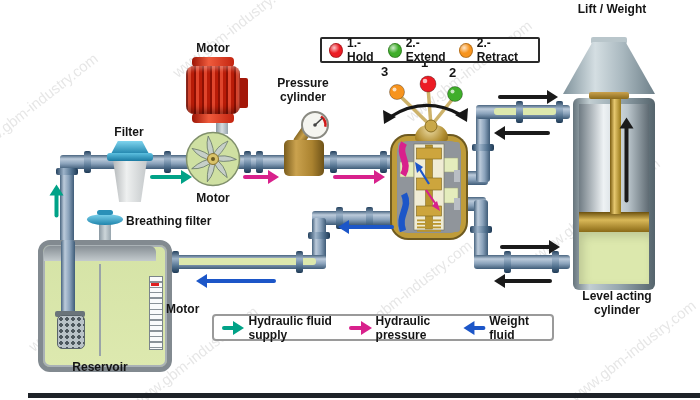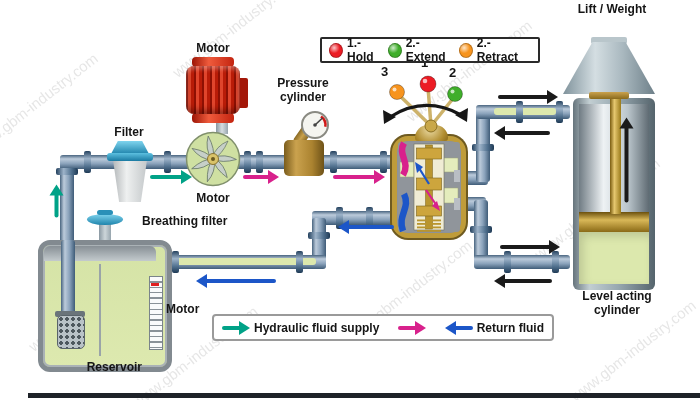--- a/index.html
+++ b/index.html
@@ -323,34 +323,35 @@
           <i class="sh"></i>
           <i class="hd"></i>
         </span>
         <span>Hydraulic fluid supply</span>
       </span>
     <span class="li">
         <span class="lar" style="--c:var(--pressure)">
           <i class="sh"></i>
           <i class="hd"></i>
         </span>
+        <span>Hydraulic pressure</span>
       </span>
     <span class="li">
         <span class="lar left" style="--c:var(--return)">
           <i class="sh"></i>
           <i class="hd"></i>
         </span>
-        <span>Return fluid</span>
+        <span>Weight fluid</span>
       </span>
   </div>
 
   <div class="lbl" style="left:186px;top:41px;width:54px;">Motor</div>
   <div class="lbl" style="left:184px;top:191px;width:58px;">Motor</div>
   <div class="lbl" style="left:103px;top:125px;width:52px;">Filter</div>
-  <div class="lbl nw" style="left:142px;top:214px;">Breathing filter</div>
+  <div class="lbl nw" style="left:126px;top:214px;">Breathing filter</div>
   <div class="lbl" style="left:271px;top:76px;width:64px;">Pressure cylinder</div>
   <div class="lbl" style="left:571px;top:289px;width:92px;">Level acting cylinder</div>
-  <div class="lbl" style="left:58px;top:360px;width:84px;text-align:right;">Reservoir</div>
+  <div class="lbl" style="left:58px;top:360px;width:84px;">Reservoir</div>
   <div class="lbl nw" style="left:166px;top:302px;">Motor</div>
   <div class="lbl" style="left:572px;top:2px;width:80px;">Lift / Weight</div>
 
   <div class="abs botbar"></div>
 </div>
 
 </body></html>

